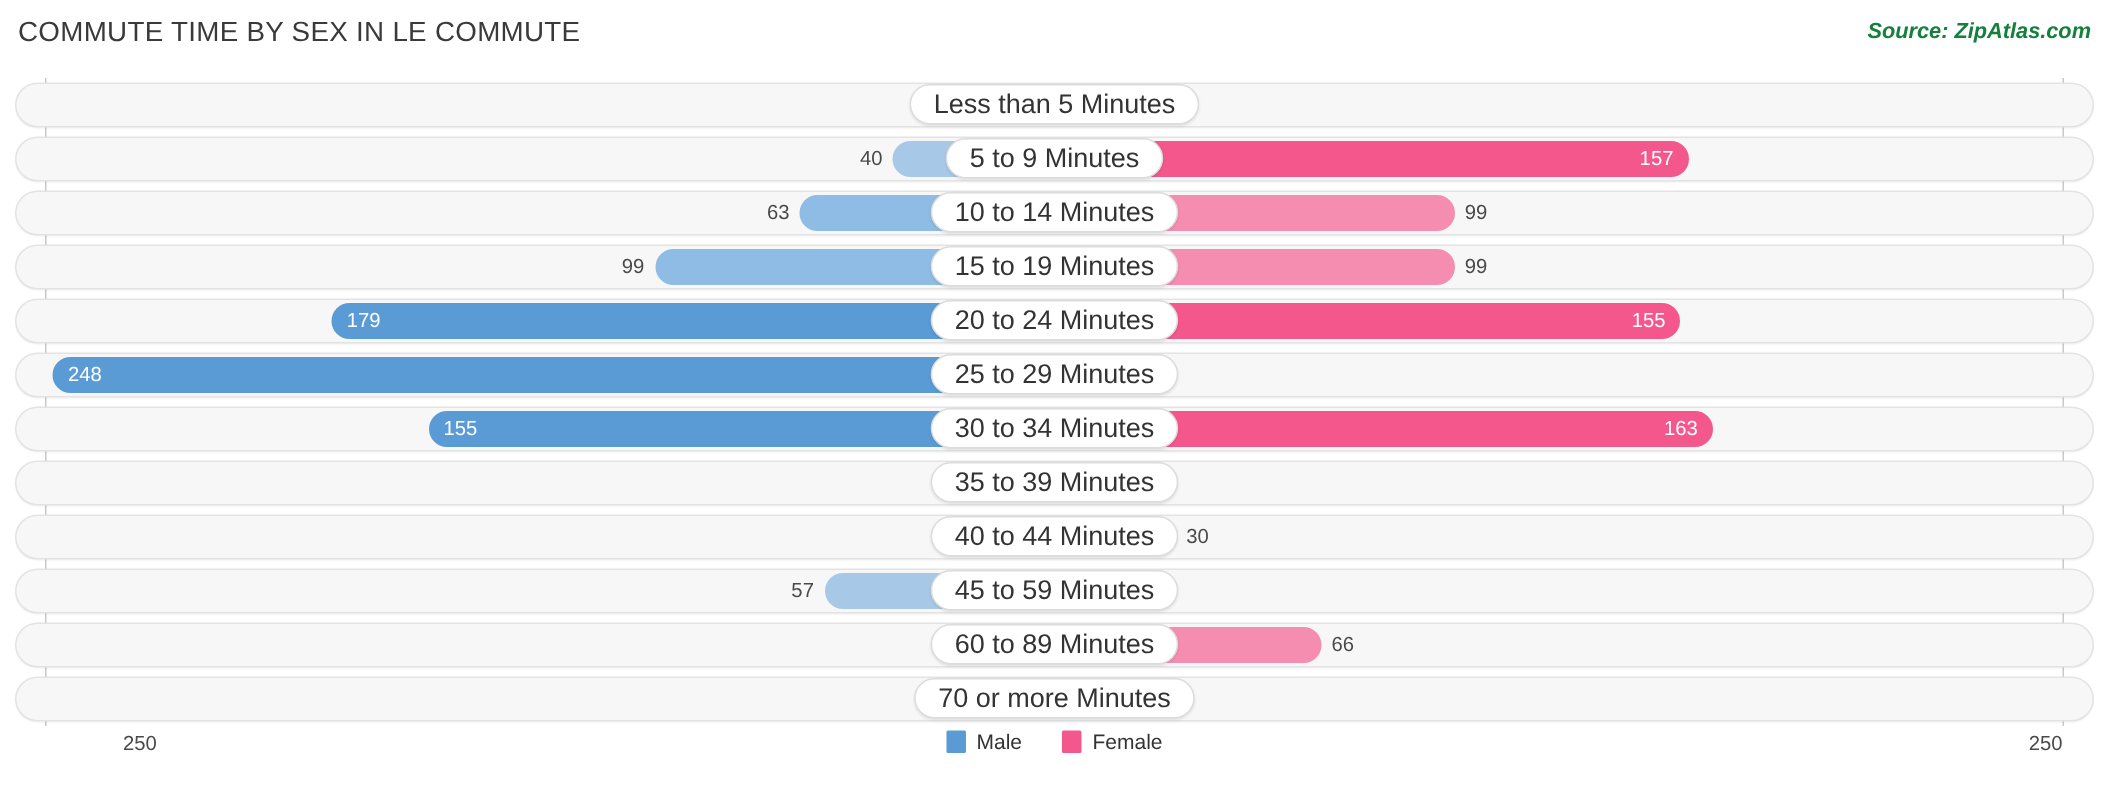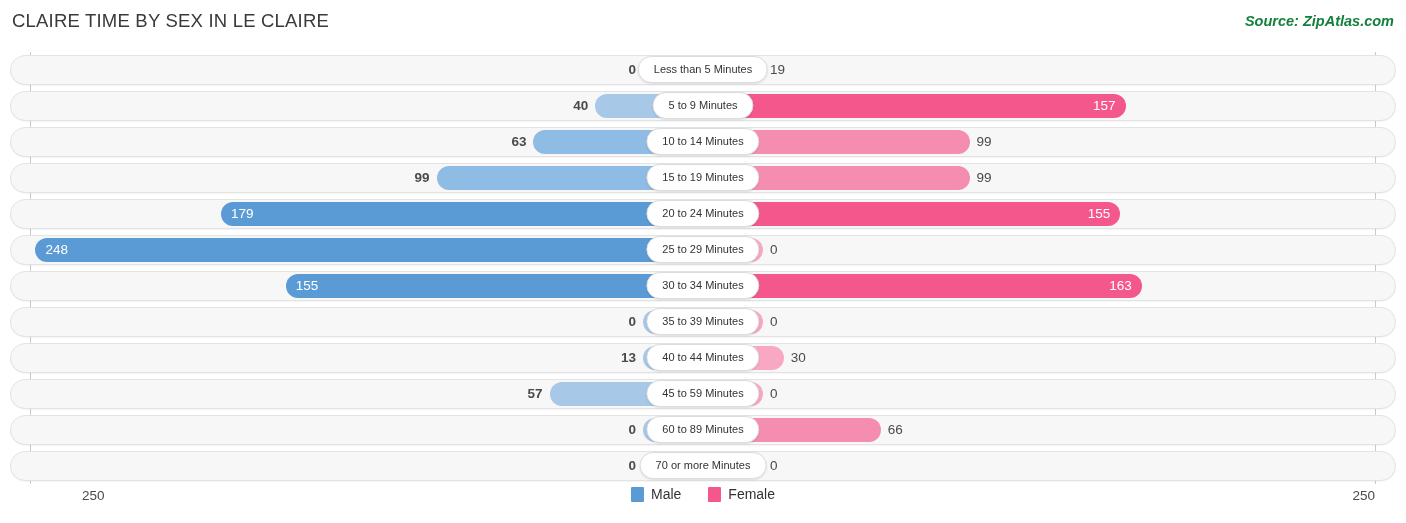--- a/index.html
+++ b/index.html
@@ -87,38 +87,38 @@
     position: absolute;
     top: 0;
     height: 24px;
     line-height: 24px;
     font-size: 13.5px;
     white-space: nowrap;
   }
   .val.outside { color: #4a4a4a; }
   .val.inside  { color: #ffffff; }
 
-  .half.left .val.outside  { right: 100%; margin-right: 7px; font-weight: bold; }
+  .half.left .val.outside  { right: 100%; margin-right: 7px; }
   .half.left .val.inside   { left: 10px; }
   .half.right .val.outside { left: 100%; margin-left: 7px; }
   .half.right .val.inside  { right: 10px; }
 
   
   .pill {
     position: absolute;
     left: 50%;
     top: 4px;
     transform: translateX(-50%);
     height: 27px;
     line-height: 25px;
     padding: 0 15px;
     background: #ffffff;
     border: 1px solid #dcdcdc;
     border-radius: 14px;
-    font-size: 11px;
+    font-size: 18px;
     color: #333333;
     white-space: nowrap;
     box-shadow: 0 1px 2px rgba(0,0,0,.10);
     z-index: 5;
   }
 
   
   .footer {
     position: absolute;
     left: 0; top: 484px;
@@ -144,21 +144,21 @@
   }
   .legend-item { display: flex; align-items: center; gap: 7px; }
   .swatch { width: 13px; height: 15px; border-radius: 1px; }
   .legend-label { font-size: 14px; color: #333333; }
 </style>
 </head>
 <body>
 
 <div class="page">
 
-  <div class="title">CLAIRE TIME BY SEX IN LE CLAIRE</div>
+  <div class="title">COMMUTE TIME BY SEX IN LE COMMUTE</div>
   <div class="source">Source: ZipAtlas.com</div>
 
   <div class="chart">
     <div class="axis-line left"></div>
     <div class="axis-line right"></div>
     <div id="rows-container">
         <div class="row">
           <div class="track"></div>
           <div class="half left">
             <div class="bar" style="width:60.0px;background:#a8c8e8;"></div>

